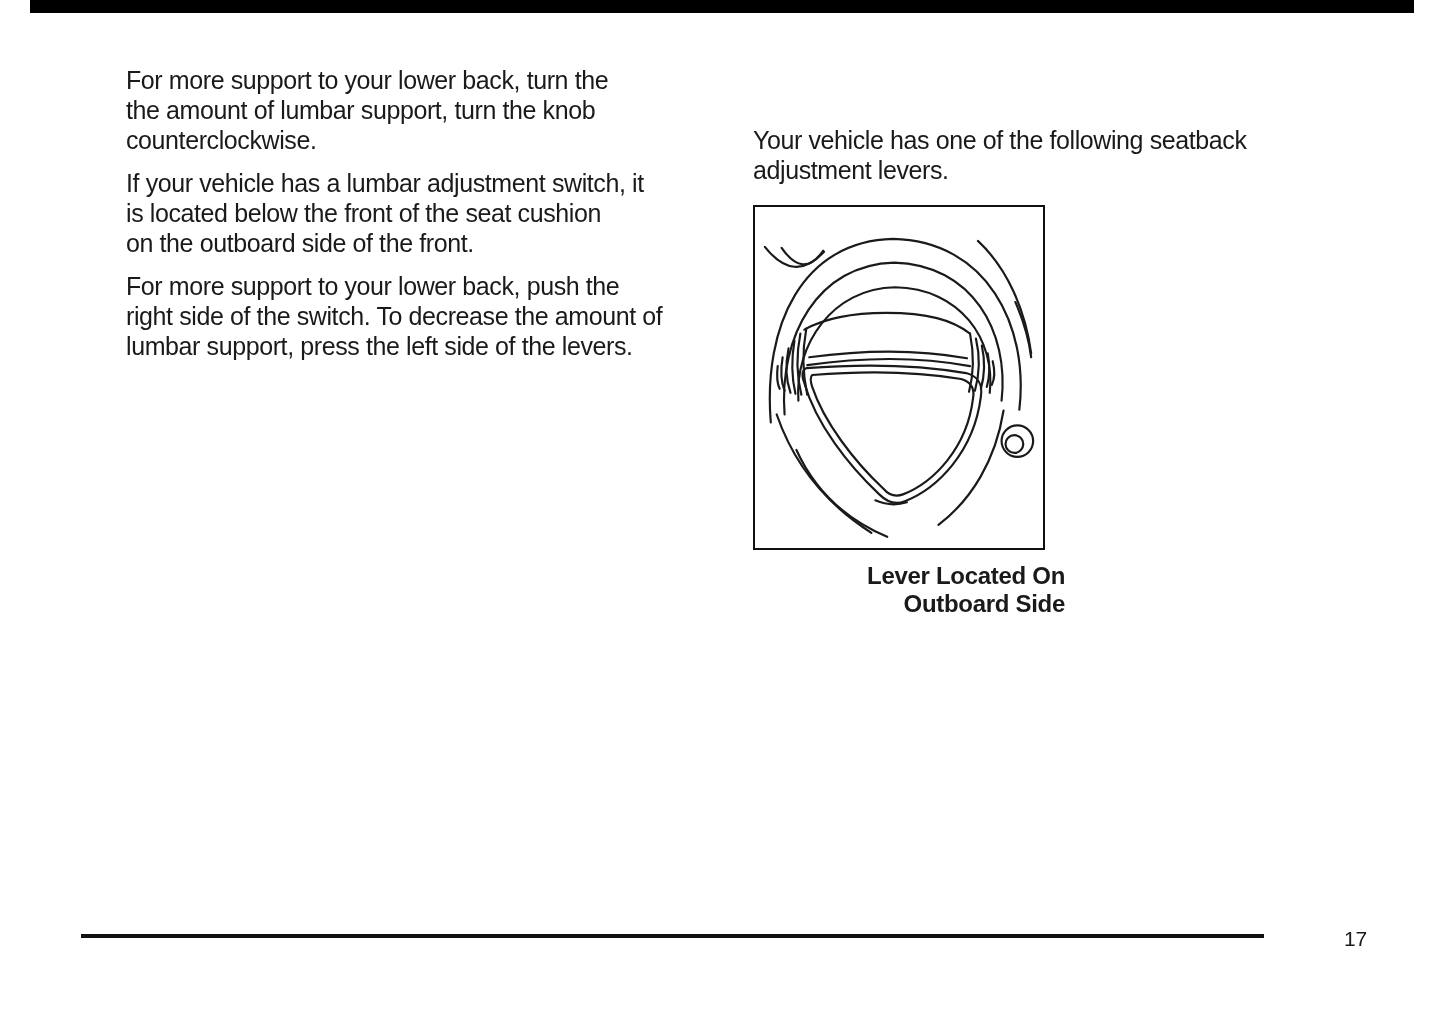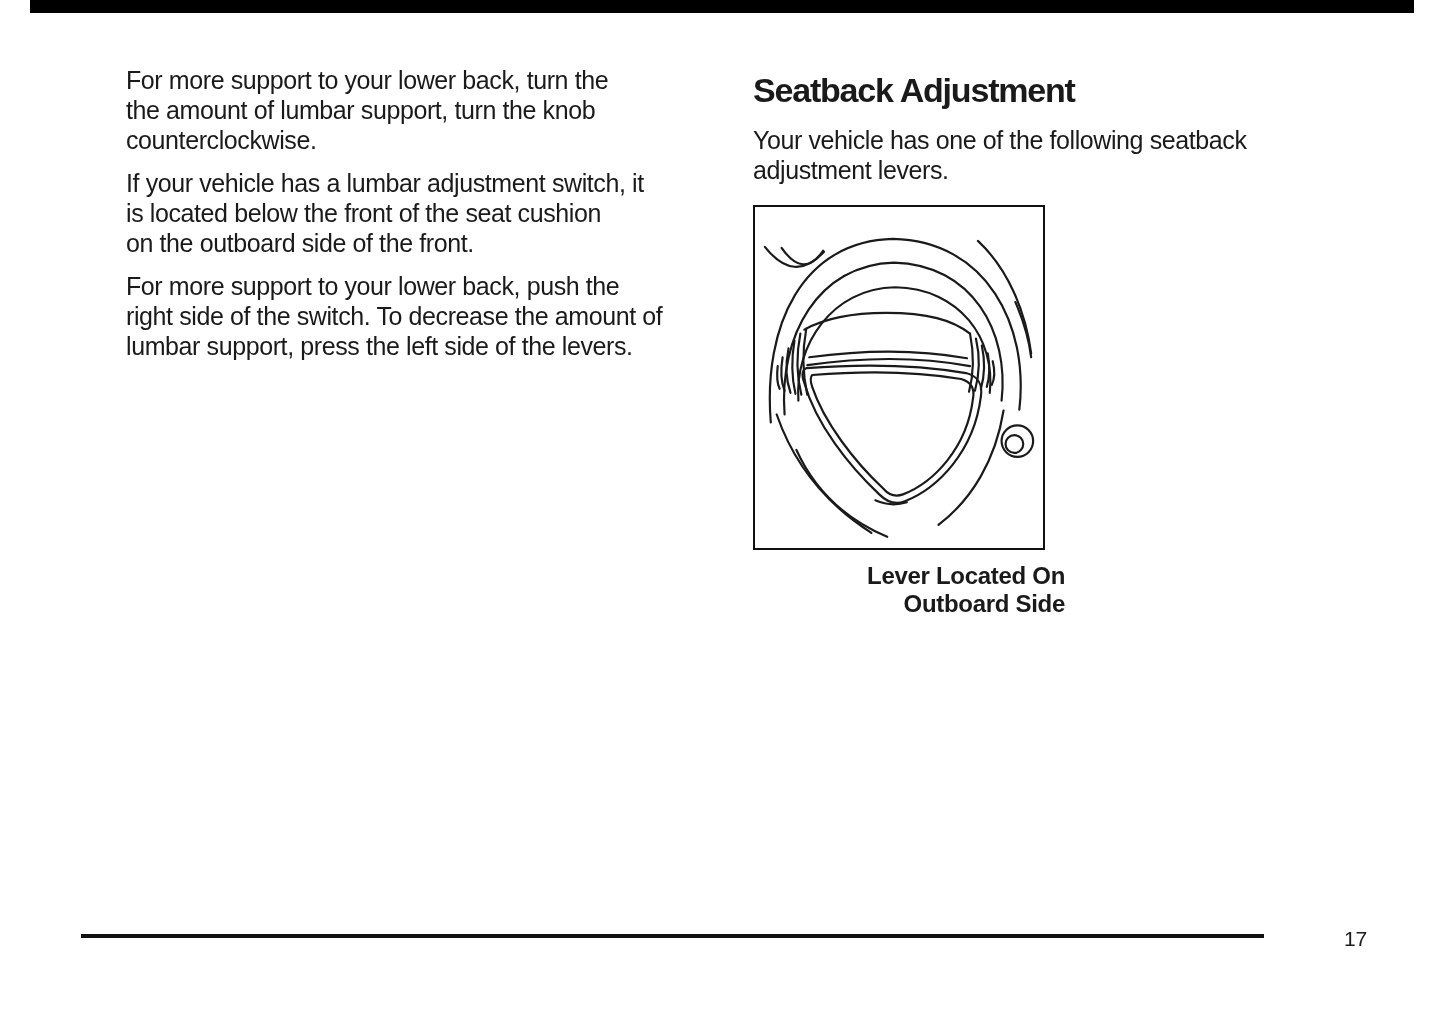--- a/index.html
+++ b/index.html
@@ -116,21 +116,20 @@
       <div class="ln">is located below the front of the seat cushion</div>
       <div class="ln">on the outboard side of the front.</div>
     </div>
     <div class="para">
       <div class="ln">For more support to your lower back, push the</div>
       <div class="ln">right side of the switch. To decrease the amount of</div>
       <div class="ln">lumbar support, press the left side of the levers.</div>
     </div>
   </div>
 
-  <h1 class="heading">Seatback Adjustment</h1>
 
   <div class="intro">
     <div class="ln">Your vehicle has one of the following seatback</div>
     <div class="ln">adjustment levers.</div>
   </div>
 
   <div class="figure-box">
     <svg viewBox="0 0 292 345" fill="none" stroke="#1a1a1a" stroke-width="2.2" stroke-linecap="round" stroke-linejoin="round" xmlns="http://www.w3.org/2000/svg">
 
       <path d="M10,40 Q40,78 70,45"></path>

